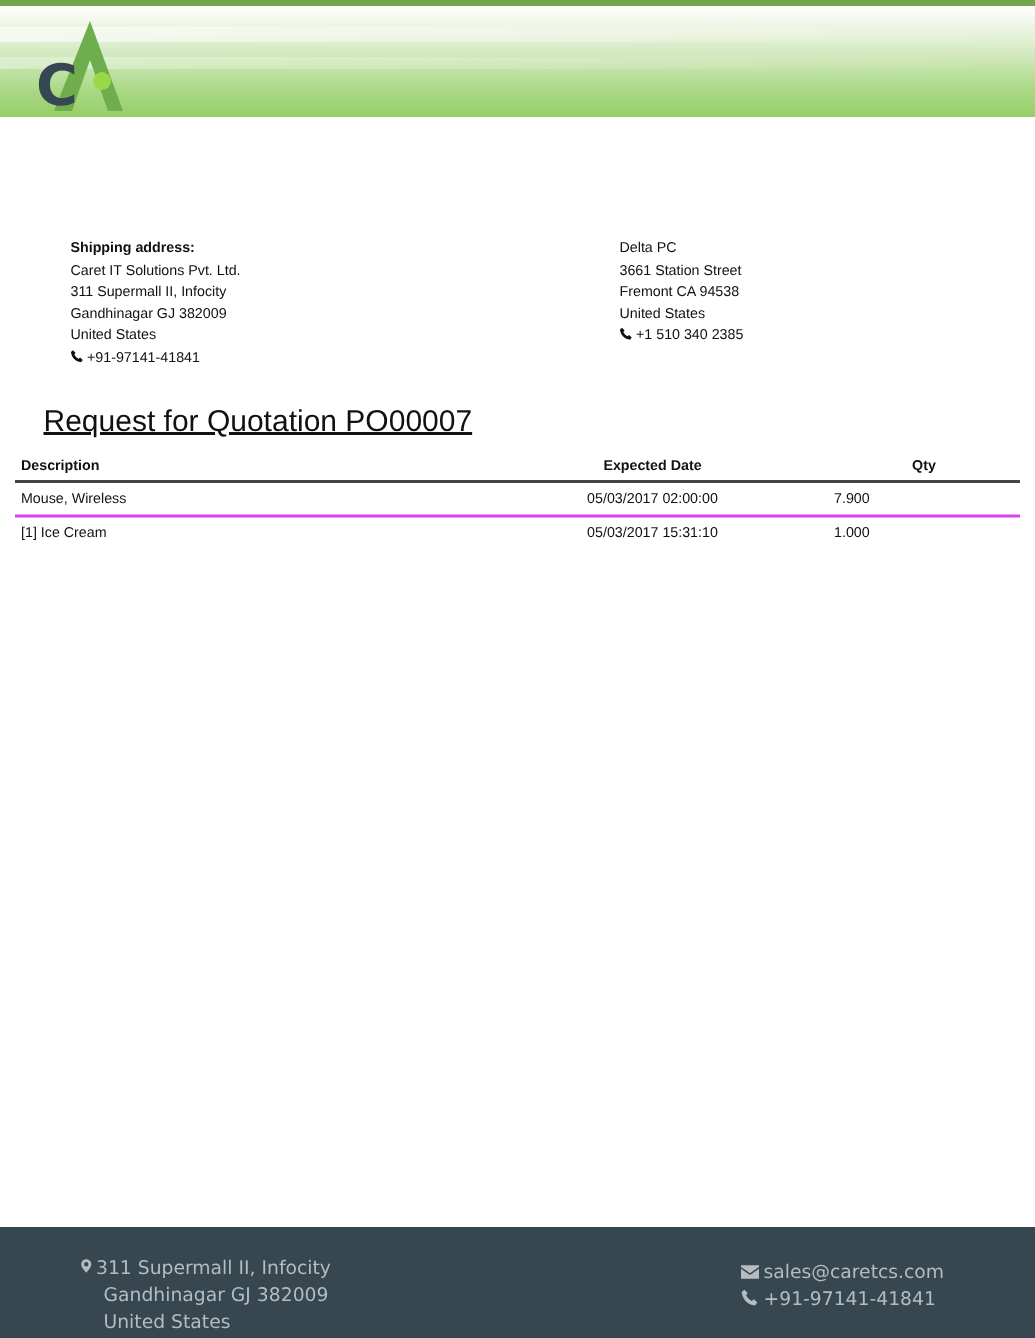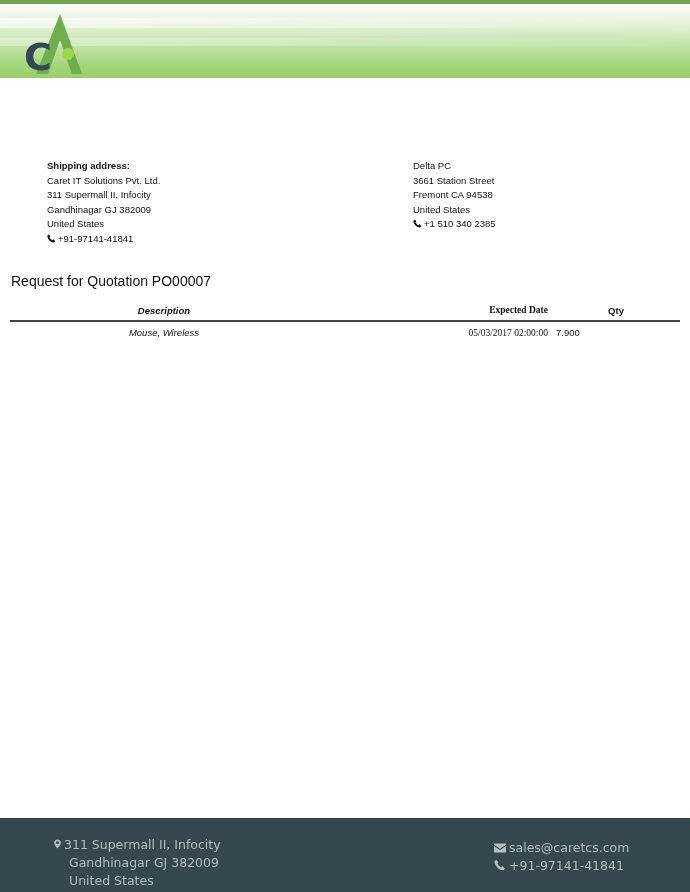--- a/index.html
+++ b/index.html
@@ -23,30 +23,30 @@
   .logo-text .c { display:inline-block; width: 28px; }
   .logo-text .a { display:inline-block; width: 22px; }
   .logo svg { position: absolute; left: 0; top: 0; }
 
   .addr { position: absolute; font-size: 9.5px; line-height: 14.5px; color: #111; }
   .addr .label { font-weight: bold; }
   .addr-left { left: 11px; top: 159px; margin-left: 36px; }
   .addr-right { left: 413px; top: 159px; }
   .phone-icon { display: inline-block; width: 9px; height: 9px; vertical-align: -1px; margin-right: 2px; }
 
-  .title { position: absolute; left: 11px; top: 267px; font-size: 14px; color: #111; font-weight: normal; margin: 0; line-height: 28px; }
+  .title { position: absolute; left: 29px; top: 267px; font-size: 20px; color: #111; font-weight: normal; margin: 0; line-height: 28px; text-decoration: underline; }
 
   table.lines {
     position: absolute; left: 10px; top: 300px; width: 670px; border-collapse: collapse; font-size: 9.5px; color: #111;
   }
   table.lines th { font-weight: bold; height: 20px; padding: 0 4px; border-bottom: 2px solid #444; }
   table.lines td { height: 21px; padding: 0 4px; border-bottom: 2px solid #d946ef; }
   table.lines tr:last-child td { border-bottom: none; }
-  .c-desc { text-align: center; width: 300px; font-style: italic; }
-  .c-date { text-align: right; font-family: Liberation Serif, serif; }
+  .c-desc { text-align: left; width: 300px; }
+  .c-date { text-align: center; }
   .c-qty { width: 120px; }
 
   .footer {
     position: absolute; left: 0; top: 818px; width: 690px; height: 74px; background: #37474f;
     color: #b4bcc0; font-family: "DejaVu Sans", sans-serif; font-size: 12.5px; line-height: 18px;
   }
   .footer-left { position: absolute; left: 53px; top: 18px; }
   .footer-left .indent { padding-left: 16px; }
   .footer-right { position: absolute; left: 494px; top: 21px; }
   .f-icon { display: inline-block; width: 12px; height: 12px; vertical-align: -1px; margin-right: 3px; }
@@ -103,20 +103,25 @@
       <th class="c-date">Expected Date</th>
       <th class="c-qty">Qty</th>
     </tr>
   </thead>
   <tbody>
     <tr>
       <td class="c-desc">Mouse, Wireless</td>
       <td class="c-date">05/03/2017 02:00:00</td>
       <td class="c-qty">7.900</td>
     </tr>
+    <tr>
+      <td class="c-desc">[1] Ice Cream</td>
+      <td class="c-date">05/03/2017 15:31:10</td>
+      <td class="c-qty">1.000</td>
+    </tr>
   </tbody>
 </table>
 
 <div class="footer">
   <div class="footer-left">
     <div>
       <svg class="f-icon" viewBox="0 0 16 16" style="width:9px;margin-right:2px">
           <path d="M8 0C4.7 0 2 2.6 2 5.9 2 10 8 16 8 16s6-6 6-10.1C14 2.6 11.3 0 8 0zm0 8.5A2.6 2.6 0 1 1 8 3.3a2.6 2.6 0 0 1 0 5.2z" fill="#b4bcc0"></path>
         </svg><span>311 Supermall II, Infocity</span>
     </div>

